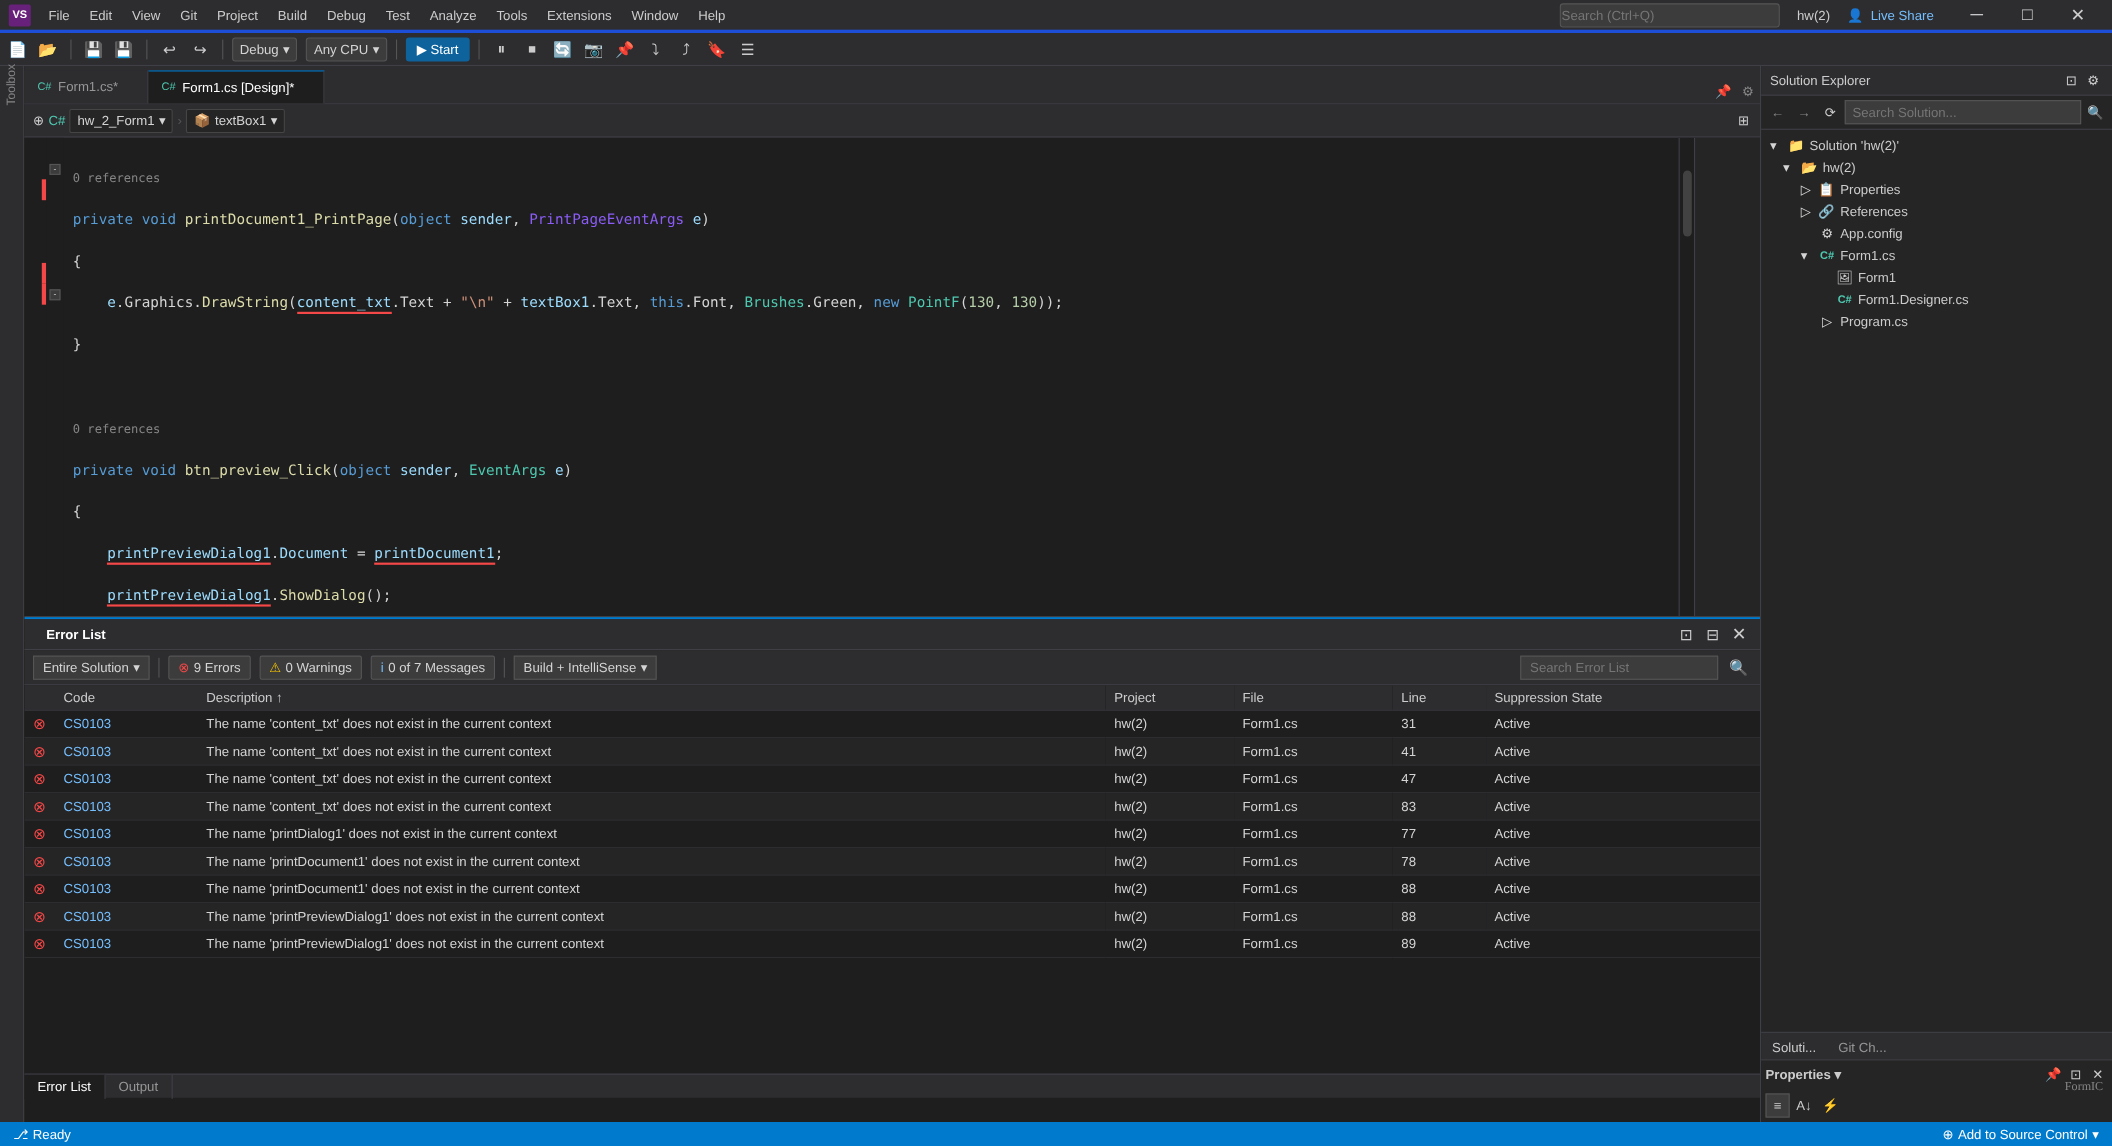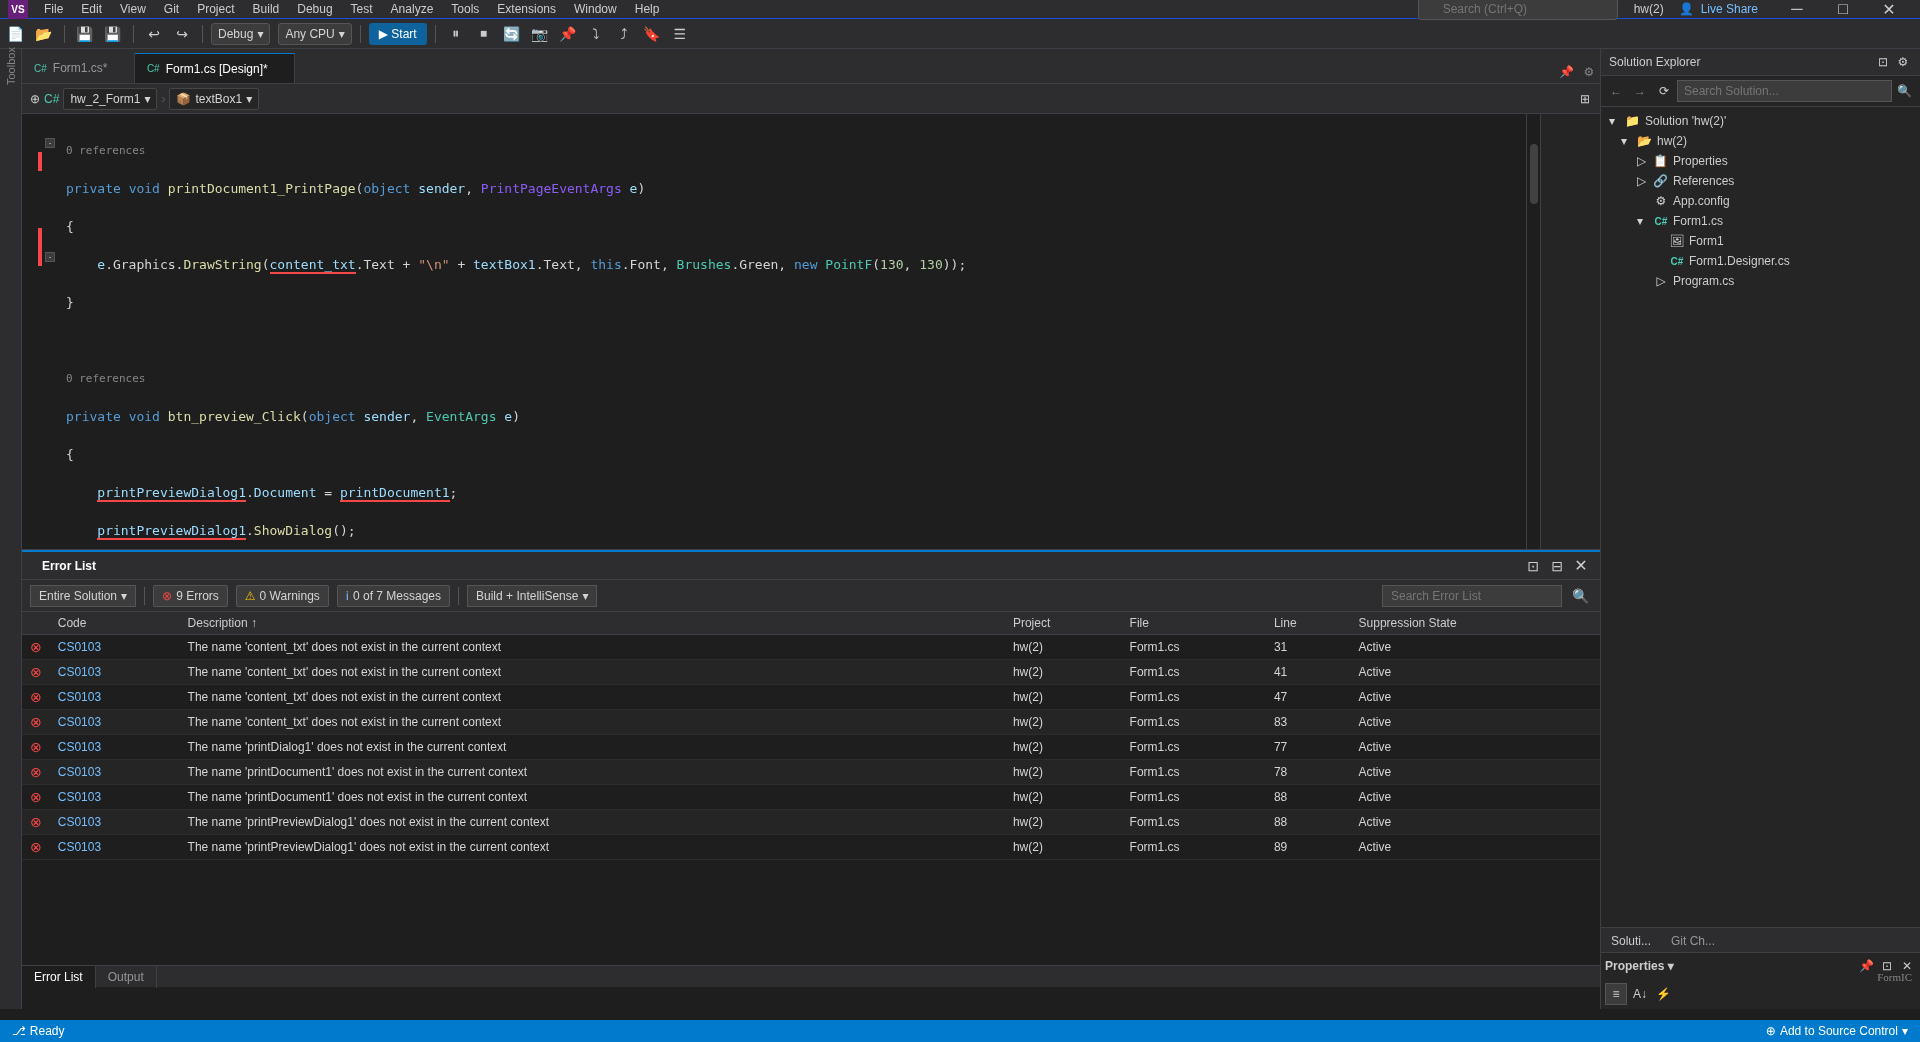--- a/index.html
+++ b/index.html
@@ -1,19 +1,19 @@
 <!DOCTYPE html>
 <html><head>
   <meta charset="utf-8">
   <style>
     * { margin: 0; padding: 0; box-sizing: border-box; }
     body { background: #1e1e1e; color: #d4d4d4; font-family: 'Segoe UI', sans-serif; font-size: 12px; overflow: hidden; width: 1920px; height: 1042px; }
     
     
-    #title-bar { background: #2d2d30; height: 19px; display: flex; align-items: center; padding: 0 8px; border-bottom: 1px solid #1d4ed8; }
+    #title-bar { background: #2d2d30; height: 30px; display: flex; align-items: center; padding: 0 8px; border-bottom: 3px solid #1d4ed8; }
     #title-bar .app-icon { width: 20px; height: 20px; background: #68217a; border-radius: 2px; margin-right: 8px; display: flex; align-items: center; justify-content: center; color: white; font-size: 10px; font-weight: bold; flex-shrink: 0; }
     #menu-bar { display: flex; align-items: center; gap: 2px; flex: 1; }
     #menu-bar span { padding: 2px 8px; cursor: pointer; color: #cccccc; font-size: 12px; border-radius: 3px; }
     #live-share { display: flex; align-items: center; gap: 6px; color: #cccccc; font-size: 12px; padding: 0 12px; }
     #title-win-btns { display: flex; gap: 0; }
     #title-win-btns button { background: transparent; border: none; color: #cccccc; font-size: 16px; width: 46px; height: 30px; cursor: pointer; display: flex; align-items: center; justify-content: center; }
 
     
     #toolbar { background: #2d2d30; height: 30px; display: flex; align-items: center; padding: 0 4px; border-bottom: 1px solid #3f3f46; gap: 4px; }
     #toolbar .tb-btn { background: transparent; border: none; color: #cccccc; font-size: 14px; width: 24px; height: 24px; cursor: pointer; display: flex; align-items: center; justify-content: center; border-radius: 3px; }
@@ -118,21 +118,21 @@
       <span>Project</span>
       <span>Build</span>
       <span>Debug</span>
       <span>Test</span>
       <span>Analyze</span>
       <span>Tools</span>
       <span>Extensions</span>
       <span>Window</span>
       <span>Help</span>
     </div>
-    <input type="text" id="title-search" class="search-box" style="background: rgb(60, 60, 60); border: 1px solid rgb(85, 85, 85); color: rgb(212, 212, 212); font-size: 12px; padding: 2px 24px; border-radius: 3px; width: 200px; margin-left: 16px; height: 22px;" placeholder="Search (Ctrl+Q)">
+    <input type="text" id="title-search" class="search-box" style="background: rgb(60, 60, 60); border: 1px solid rgb(85, 85, 85); color: rgb(212, 212, 212); font-size: 12px; padding: 2px 1px; border-radius: 3px; width: 200px; margin-left: 16px; height: 22px;" placeholder="Search (Ctrl+Q)">
     <span style="margin-left:16px;color:#cccccc;font-size:12px;">hw(2)</span>
     <div id="live-share" style="display:flex;align-items:center;gap:6px;color:#75bfff;font-size:12px;padding:0 16px;margin-left:auto;">
       <span>👤</span>
       <span>Live Share</span>
     </div>
     <div id="title-win-btns">
       <button style="background:transparent;border:none;color:#cccccc;font-size:16px;width:46px;height:30px;cursor:pointer;">─</button>
       <button style="background:transparent;border:none;color:#cccccc;font-size:16px;width:46px;height:30px;cursor:pointer;">□</button>
       <button class="close-btn" style="background:transparent;border:none;color:#cccccc;font-size:16px;width:46px;height:30px;cursor:pointer;">✕</button>
     </div>

